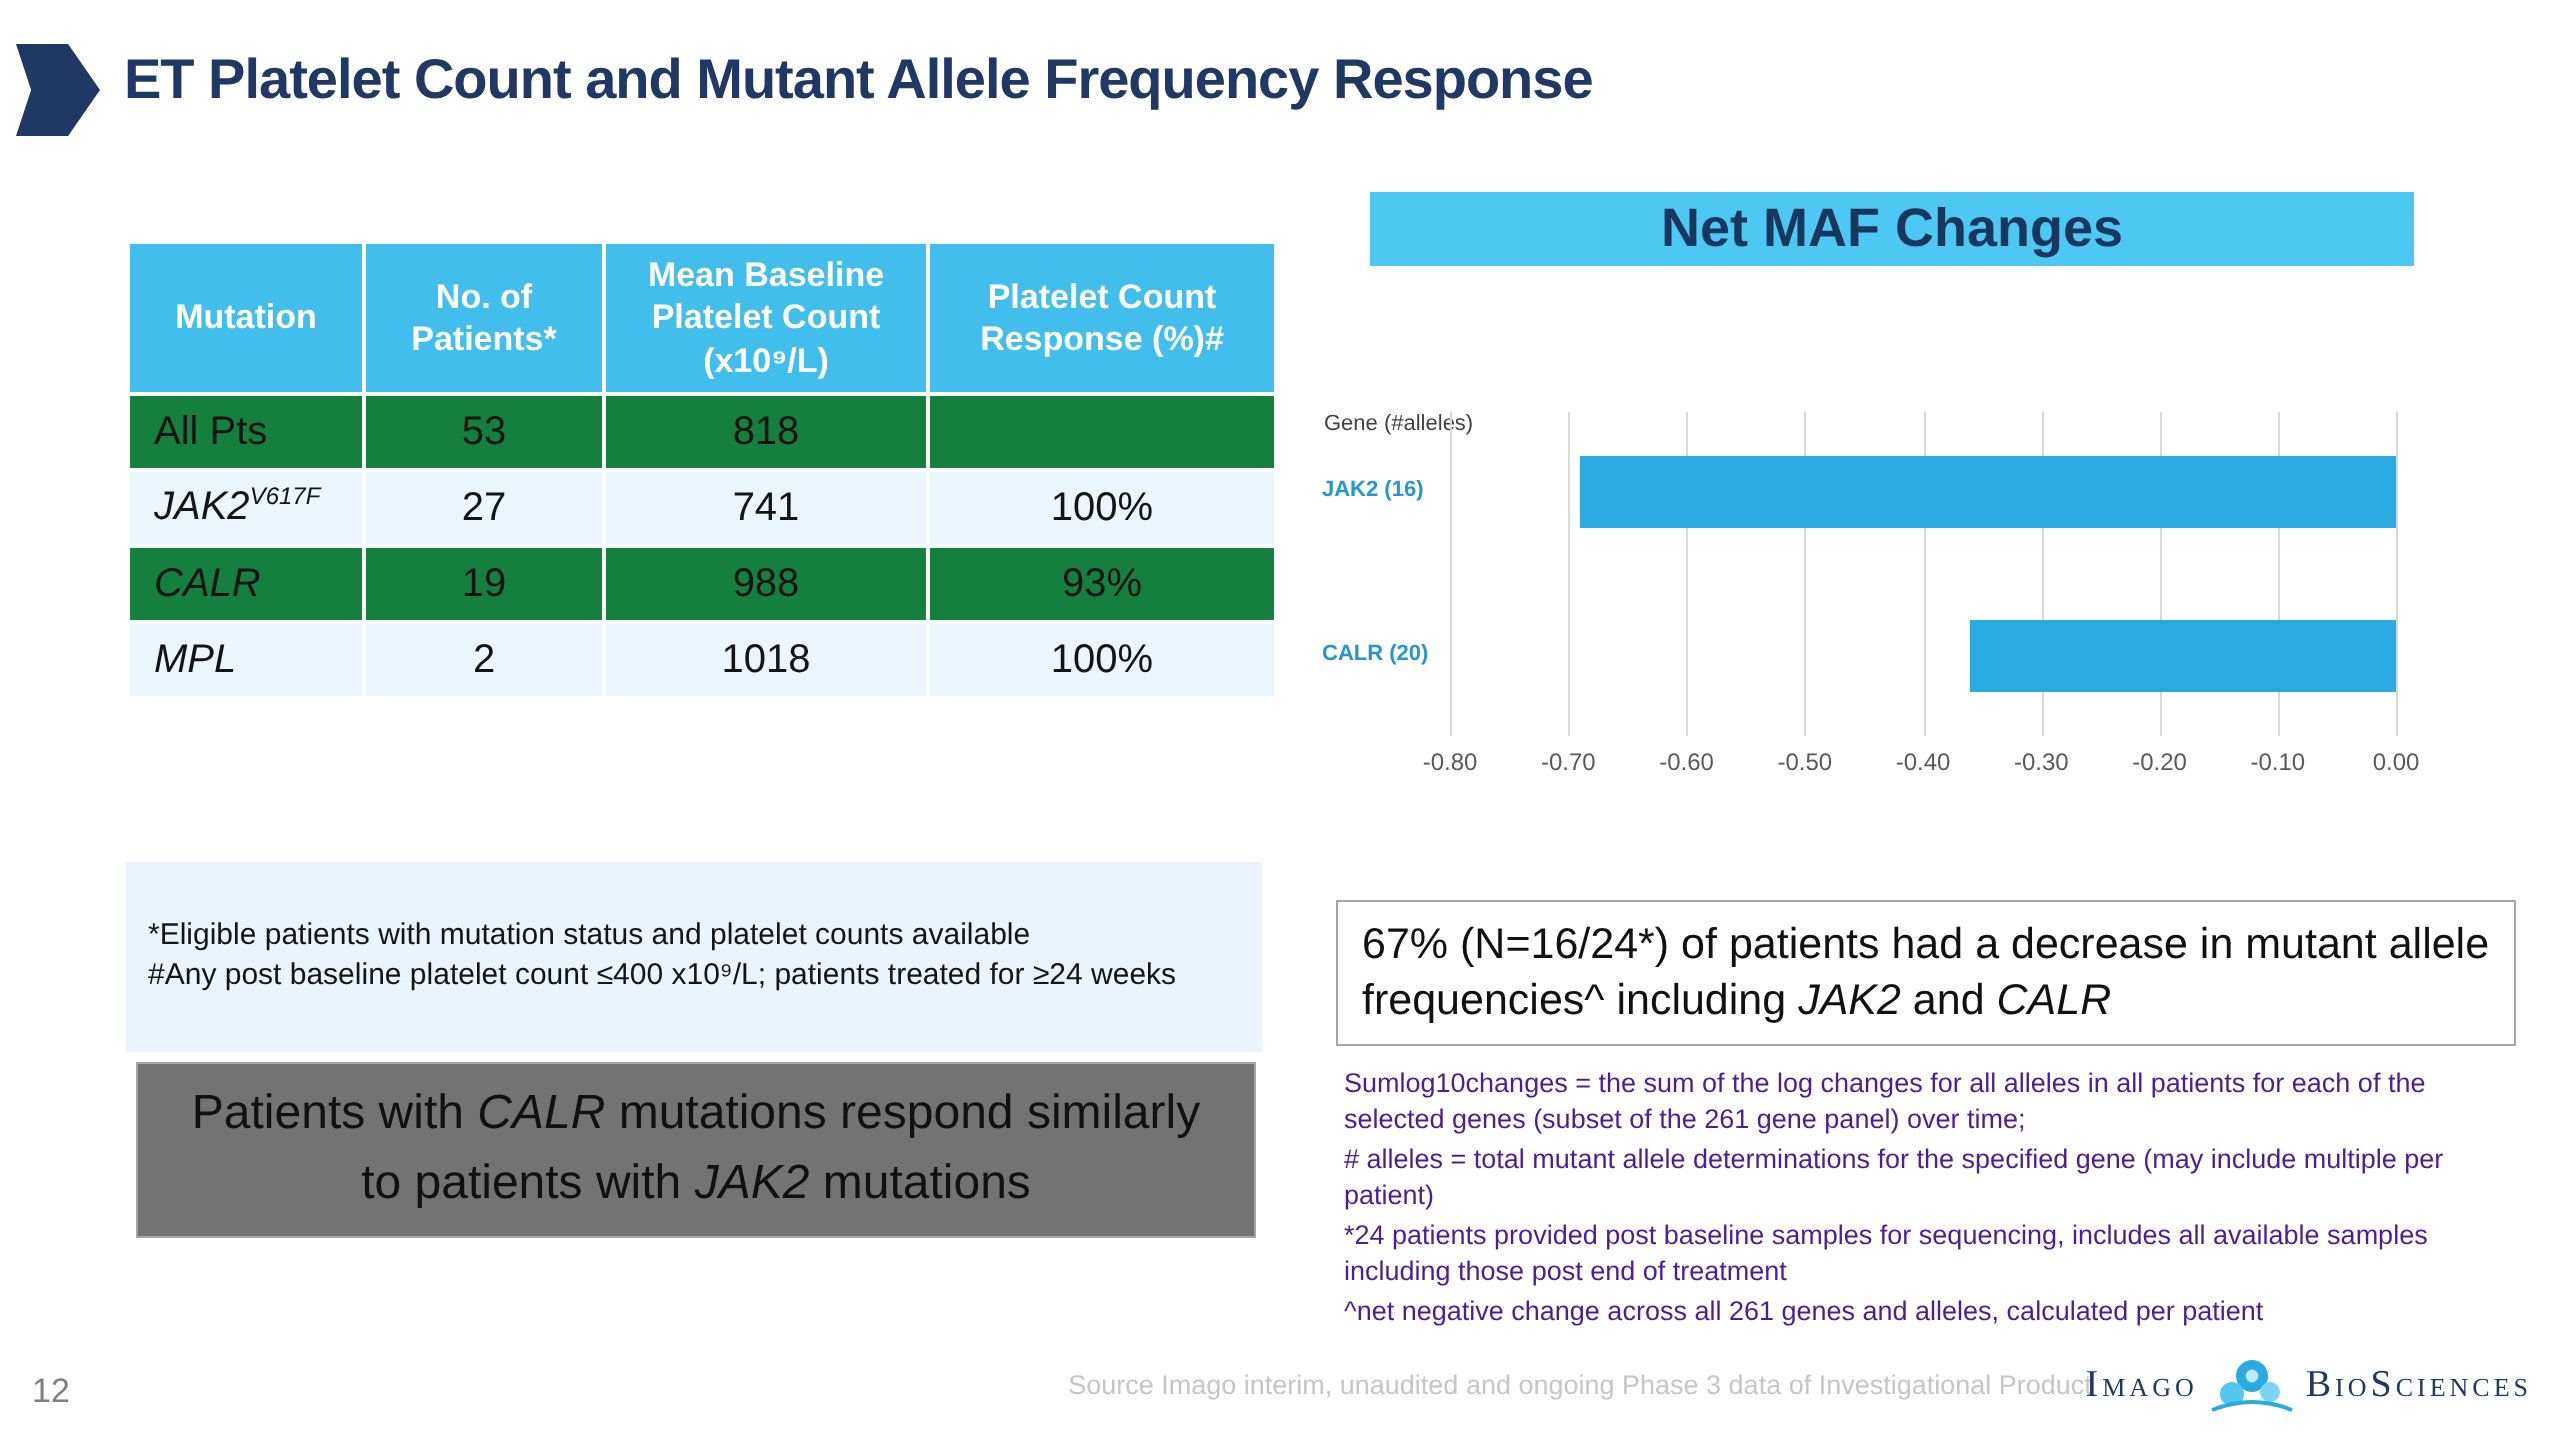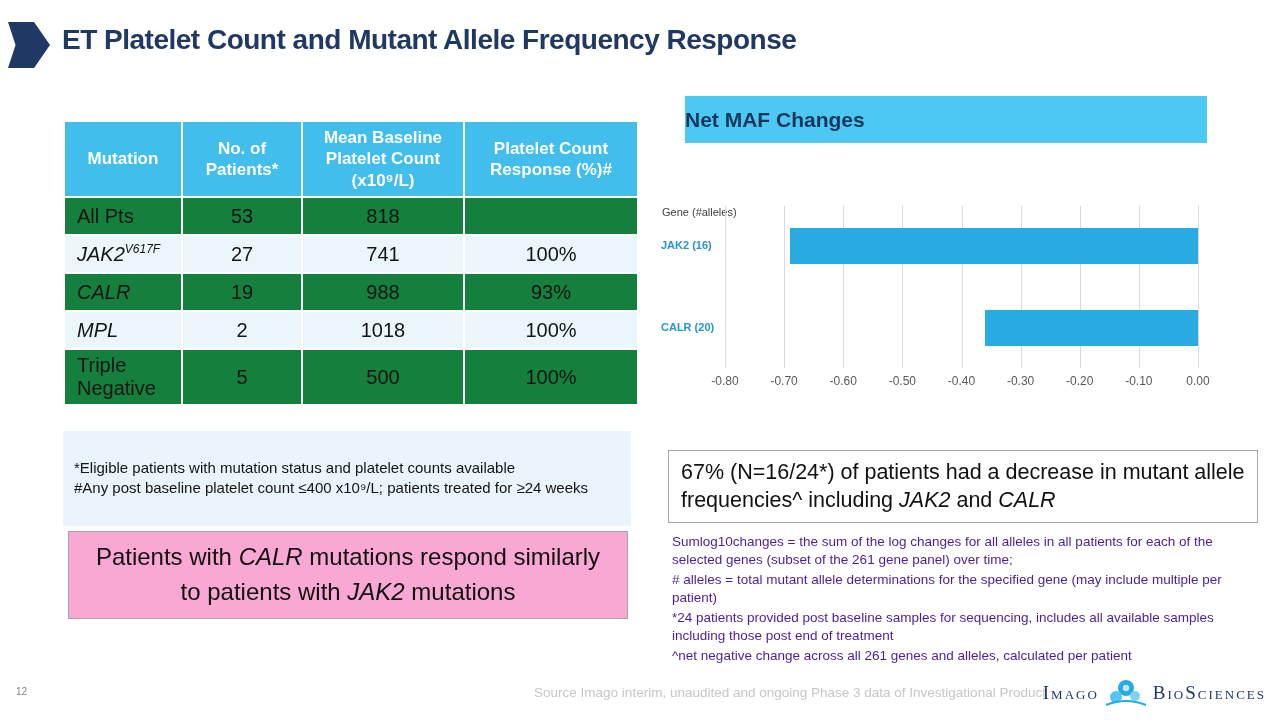--- a/index.html
+++ b/index.html
@@ -44,31 +44,31 @@
   .gene { font-style:italic; }
 
   .tfoot {
     position:absolute; left:63px; top:431px; width:568px;
     background:#E9F4FC; padding:27px 11px;
     font-size:15px; line-height:1.35; color:#141414;
   }
 
   .callout-left {
     position:absolute; left:68px; top:531px; width:560px; min-height:78px;
-    border:1px solid #A6A6A6; background:#f9a8d4;
+    border:1px solid #A6A6A6; background:#737373;
     display:flex; align-items:center; justify-content:center;
     padding:8px 24px; text-align:center;
     font-size:24px; line-height:1.45; color:#111111;
   }
 
   
   .banner {
-    position:absolute; left:685px; top:96px; width:522px; height:47px;
-    background:#4DC8F2; display:flex; align-items:center; justify-content:flex-start;
-    font-size:21px; font-weight:600; color:#17375E;
+    position:absolute; left:685px; top:96px; width:522px; height:37px;
+    background:#4DC8F2; display:flex; align-items:center; justify-content:center;
+    font-size:27px; font-weight:600; color:#17375E;
   }
   .chart { position:absolute; left:660px; top:198px; width:552px; height:240px; }
   .axis-label { position:absolute; left:2px; top:8px; font-size:11px; color:#404040; }
   .plot { position:absolute; left:65px; top:8px; width:473px; height:162px; }
   .gridline { position:absolute; top:0; bottom:0; width:1px; background:#D9D9D9; }
   .tick {
     position:absolute; top:168px; transform:translateX(-50%);
     font-size:12px; color:#595959; white-space:nowrap;
   }
   .bar { position:absolute; right:0; height:36px; background:#29ABE2; }
@@ -87,21 +87,21 @@
     padding:7px 12px; font-size:21.5px; line-height:1.32; color:#111111;
   }
 
   .rfoot {
     position:absolute; left:672px; top:533px; width:586px;
     font-size:13.5px; line-height:1.3; color:#4c1d95;
   }
   .rfoot p { margin:0 0 3px 0; }
 
   
-  .page-num { position:absolute; left:16px; top:686px; font-size:10px; color:#7F7F7F; }
+  .page-num { position:absolute; left:16px; top:686px; font-size:17px; color:#7F7F7F; }
   .source {
     position:absolute; left:440px; top:685px; width:700px;
     text-align:center; font-size:13.5px; color:#C6C6C6;
   }
   .logo {
     position:absolute; right:14px; top:678px;
     display:flex; align-items:center; gap:5px;
   }
   .logo-text {
     font-family:"Liberation Serif", serif; font-variant:small-caps;
@@ -145,26 +145,20 @@
     <tr class="dark">
       <td class="mut"><span class="gene">CALR</span></td>
       <td>19</td>
       <td>988</td>
       <td>93%</td>
     </tr>
     <tr class="light">
       <td class="mut"><span class="gene">MPL</span></td>
       <td>2</td>
       <td>1018</td>
-      <td>100%</td>
-    </tr>
-    <tr class="dark">
-      <td class="mut"><span>Triple Negative</span></td>
-      <td>5</td>
-      <td>500</td>
       <td>100%</td>
     </tr>
   </tbody>
 </table>
 
 <div class="tfoot">
   <div>*Eligible patients with mutation status and platelet counts available</div>
   <div>#Any post baseline platelet count ≤400 x10⁹/L; patients treated for ≥24 weeks</div>
 </div>
 

